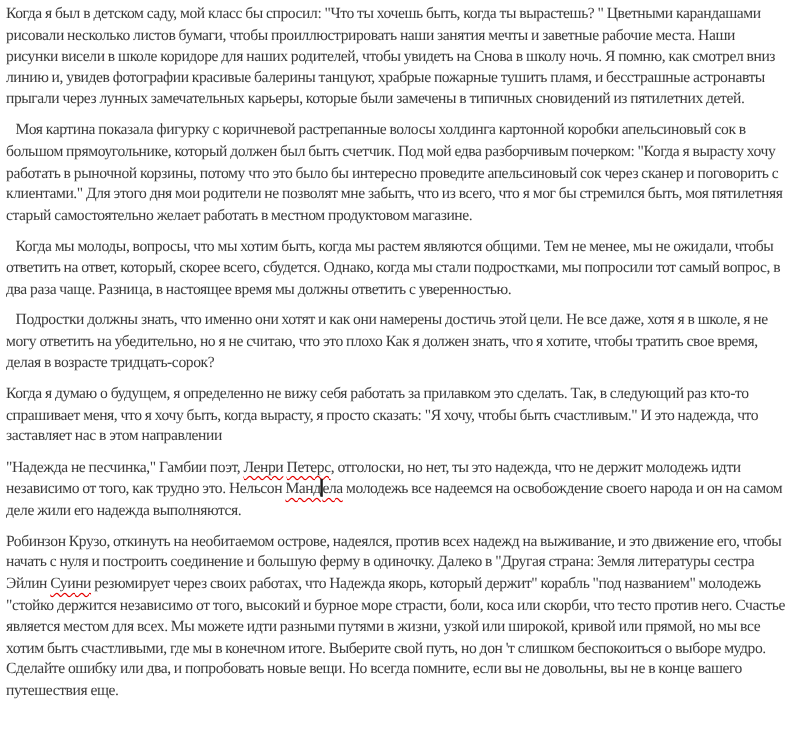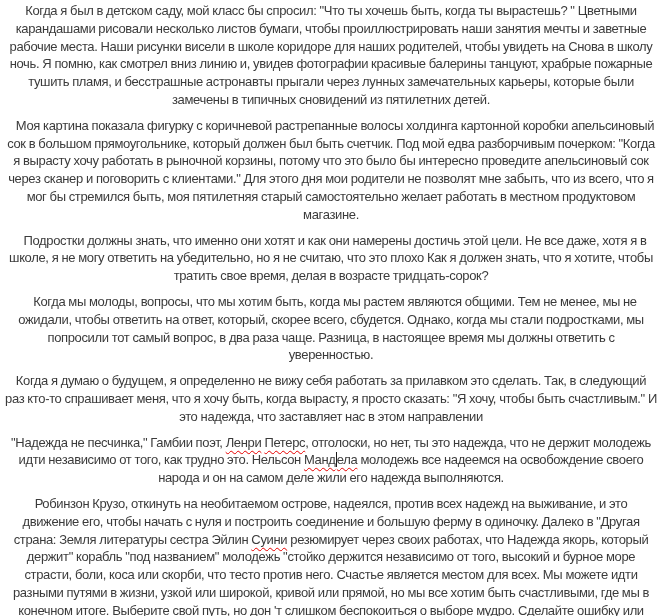--- a/index.html
+++ b/index.html
@@ -20,22 +20,23 @@
     background: #ffffff;
     font-family: "Liberation Sans", sans-serif;
     font-size: 13px;
     line-height: 17.8px;
     letter-spacing: -0.35px;
     color: #3b3b3b;
     cursor: text;
   }
   .page p {
     margin: 0 0 8px 0;
-    text-align: center;
+    text-align: left;
     word-spacing: -0.2px;
+    font-family: Liberation Serif, serif;
   }
   .page p.indent {
     text-indent: 8px;
   }
   .misspelled {
     text-decoration-line: underline;
     text-decoration-style: wavy;
     text-decoration-color: #e60000;
     text-decoration-thickness: 1px;
     text-underline-offset: 2.5px;
@@ -50,19 +51,19 @@
     margin: 0;
   }
 </style>
 </head>
 <body>
 
 <div class="page">
   <div>
       <p><span>Когда я был в детском саду, мой класс бы спросил: "Что ты хочешь быть, когда ты вырастешь? " Цветными карандашами рисовали несколько листов бумаги, чтобы проиллюстрировать наши занятия мечты и заветные рабочие места. Наши рисунки висели в школе коридоре для наших родителей, чтобы увидеть на Снова в школу ночь. Я помню, как смотрел вниз линию и, увидев фотографии красивые балерины танцуют, храбрые пожарные тушить пламя, и бесстрашные астронавты прыгали через лунных замечательных карьеры, которые были замечены в типичных сновидений из пятилетних детей.</span></p>
       <p class="indent"><span>Моя картина показала фигурку с коричневой растрепанные волосы холдинга картонной коробки апельсиновый сок в большом прямоугольнике, который должен был быть счетчик. Под мой едва разборчивым почерком: "Когда я вырасту хочу работать в рыночной корзины, потому что это было бы интересно проведите апельсиновый сок через сканер и поговорить с клиентами." Для этого дня мои родители не позволят мне забыть, что из всего, что я мог бы стремился быть, моя пятилетняя старый самостоятельно желает работать в местном продуктовом магазине.</span></p>
+      <p class="indent"><span>Когда мы молоды, вопросы, что мы хотим быть, когда мы растем являются общими. Тем не менее, мы не ожидали, чтобы ответить на ответ, который, скорее всего, сбудется. Однако, когда мы стали подростками, мы попросили тот самый вопрос, в два раза чаще. Разница, в настоящее время мы должны ответить с уверенностью.</span></p>
       <p class="indent"><span>Подростки должны знать, что именно они хотят и как они намерены достичь этой цели. Не все даже, хотя я в школе, я не могу ответить на убедительно, но я не считаю, что это плохо Как я должен знать, что я хотите, чтобы тратить свое время, делая в возрасте тридцать-сорок?</span></p>
-      <p class="indent"><span>Когда мы молоды, вопросы, что мы хотим быть, когда мы растем являются общими. Тем не менее, мы не ожидали, чтобы ответить на ответ, который, скорее всего, сбудется. Однако, когда мы стали подростками, мы попросили тот самый вопрос, в два раза чаще. Разница, в настоящее время мы должны ответить с уверенностью.</span></p>
       <p><span>Когда я думаю о будущем, я определенно не вижу себя работать за прилавком это сделать. Так, в следующий раз кто-то спрашивает меня, что я хочу быть, когда вырасту, я просто сказать: "Я хочу, чтобы быть счастливым." И это надежда, что заставляет нас в этом направлении</span></p>
       <p><span>"Надежда не песчинка," Гамбии поэт, </span><span class="misspelled">Ленри</span><span> </span><span class="misspelled">Петерс</span><span>, отголоски, но нет, ты это надежда, что не держит молодежь идти независимо от того, как трудно это. Нельсон </span><span class="misspelled">Манд</span><span class="caret"></span><span class="misspelled">ела</span><span> молодежь все надеемся на освобождение своего народа и он на самом деле жили его надежда выполняются.</span></p>
       <p><span>Робинзон Крузо, откинуть на необитаемом острове, надеялся, против всех надежд на выживание, и это движение его, чтобы начать с нуля и построить соединение и большую ферму в одиночку. Далеко в "Другая страна: Земля литературы сестра Эйлин </span><span class="misspelled">Суини</span><span> резюмирует через своих работах, что Надежда якорь, который держит" корабль "под названием" молодежь "стойко держится независимо от того, высокий и бурное море страсти, боли, коса или скорби, что тесто против него. Счастье является местом для всех. Мы можете идти разными путями в жизни, узкой или широкой, кривой или прямой, но мы все хотим быть счастливыми, где мы в конечном итоге. Выберите свой путь, но дон 'т слишком беспокоиться о выборе мудро. Сделайте ошибку или два, и попробовать новые вещи. Но всегда помните, если вы не довольны, вы не в конце вашего путешествия еще.</span></p>
     </div>
 </div>
 
 </body></html>

